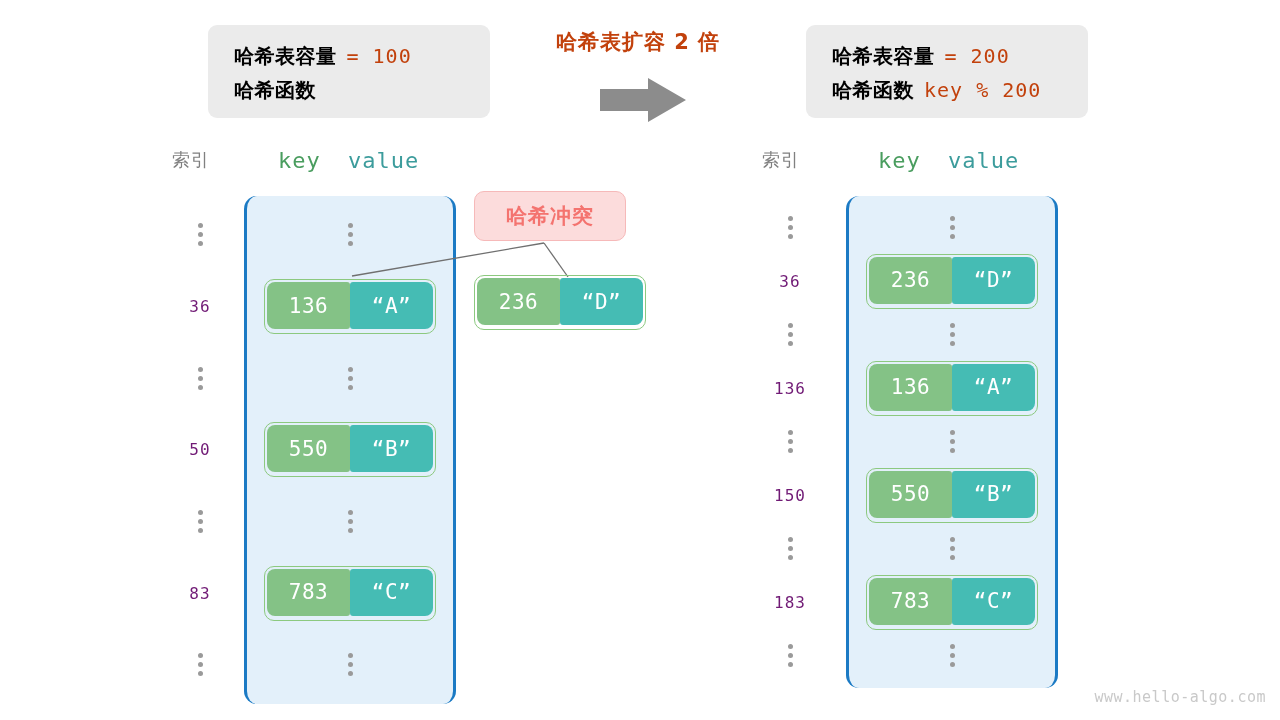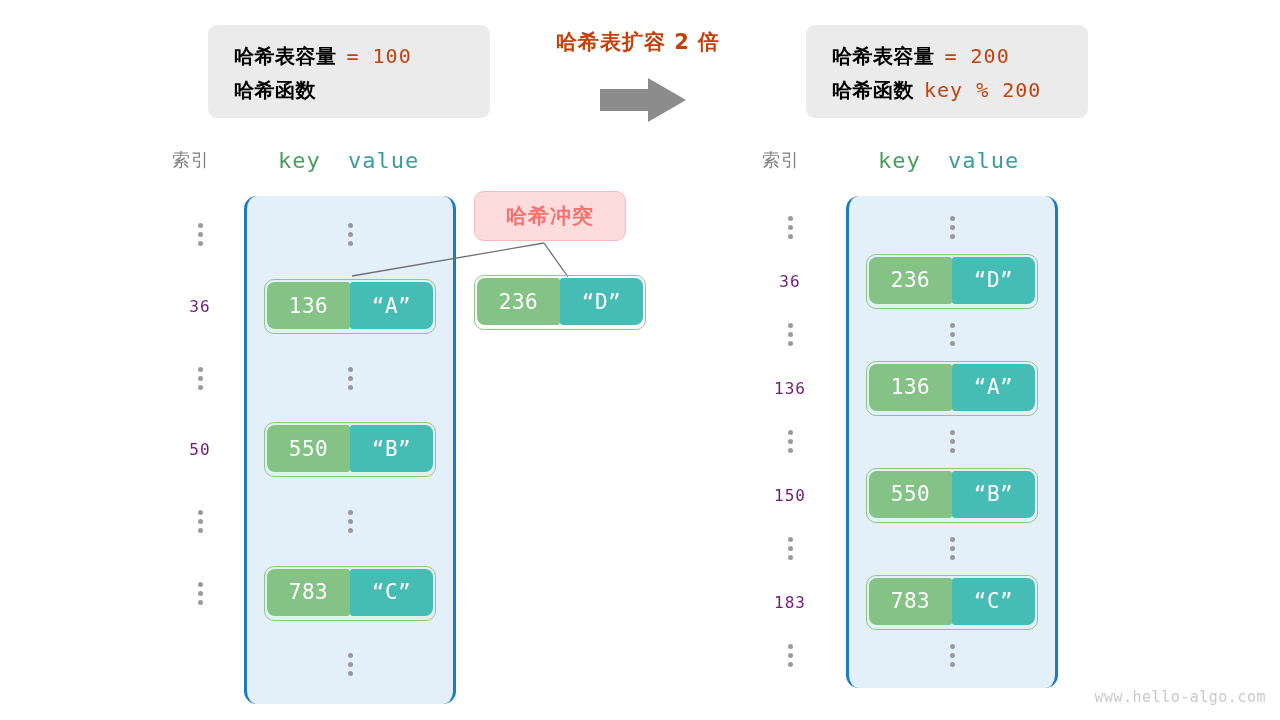--- a/index.html
+++ b/index.html
@@ -262,20 +262,21 @@
         </span>
       </div>
       <div class="idx-cell" style="height: 71.7px;">50</div>
       <div class="idx-cell" style="height: 71.7px;">
         <span class="vdots">
           <i></i>
           <i></i>
           <i></i>
         </span>
       </div>
+      <div class="idx-cell" style="height: 71.7px;">83</div>
       <div class="idx-cell" style="height: 71.7px;">
         <span class="vdots">
           <i></i>
           <i></i>
           <i></i>
         </span>
       </div>
     </div>
   <div class="bucket-col" id="left-bucket-col" style="left: 244px; top: 196px; width: 212px; height: 507.9px;">
       <div class="row" style="height: 71.7px; margin-top: 3px;">

